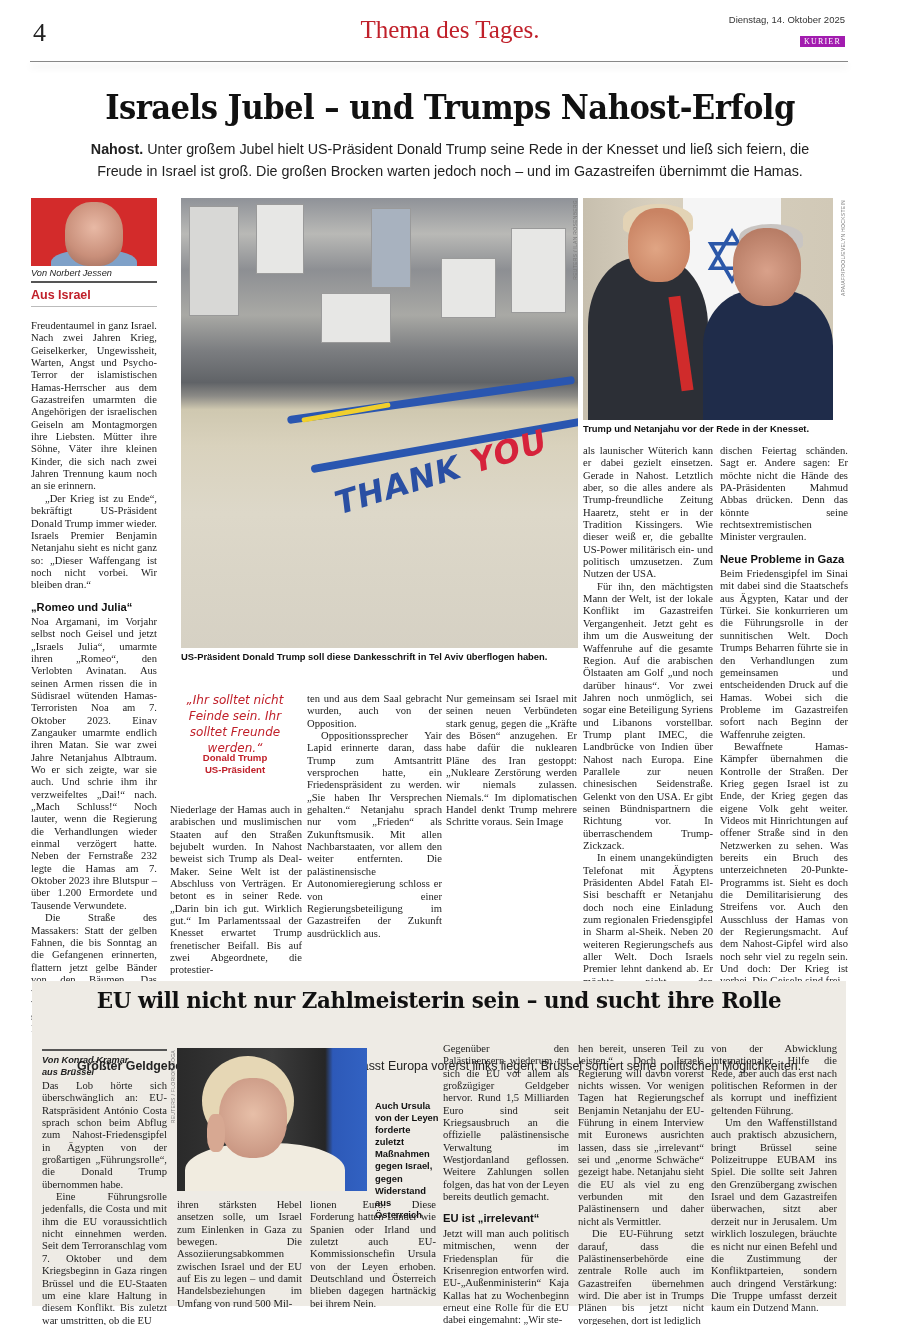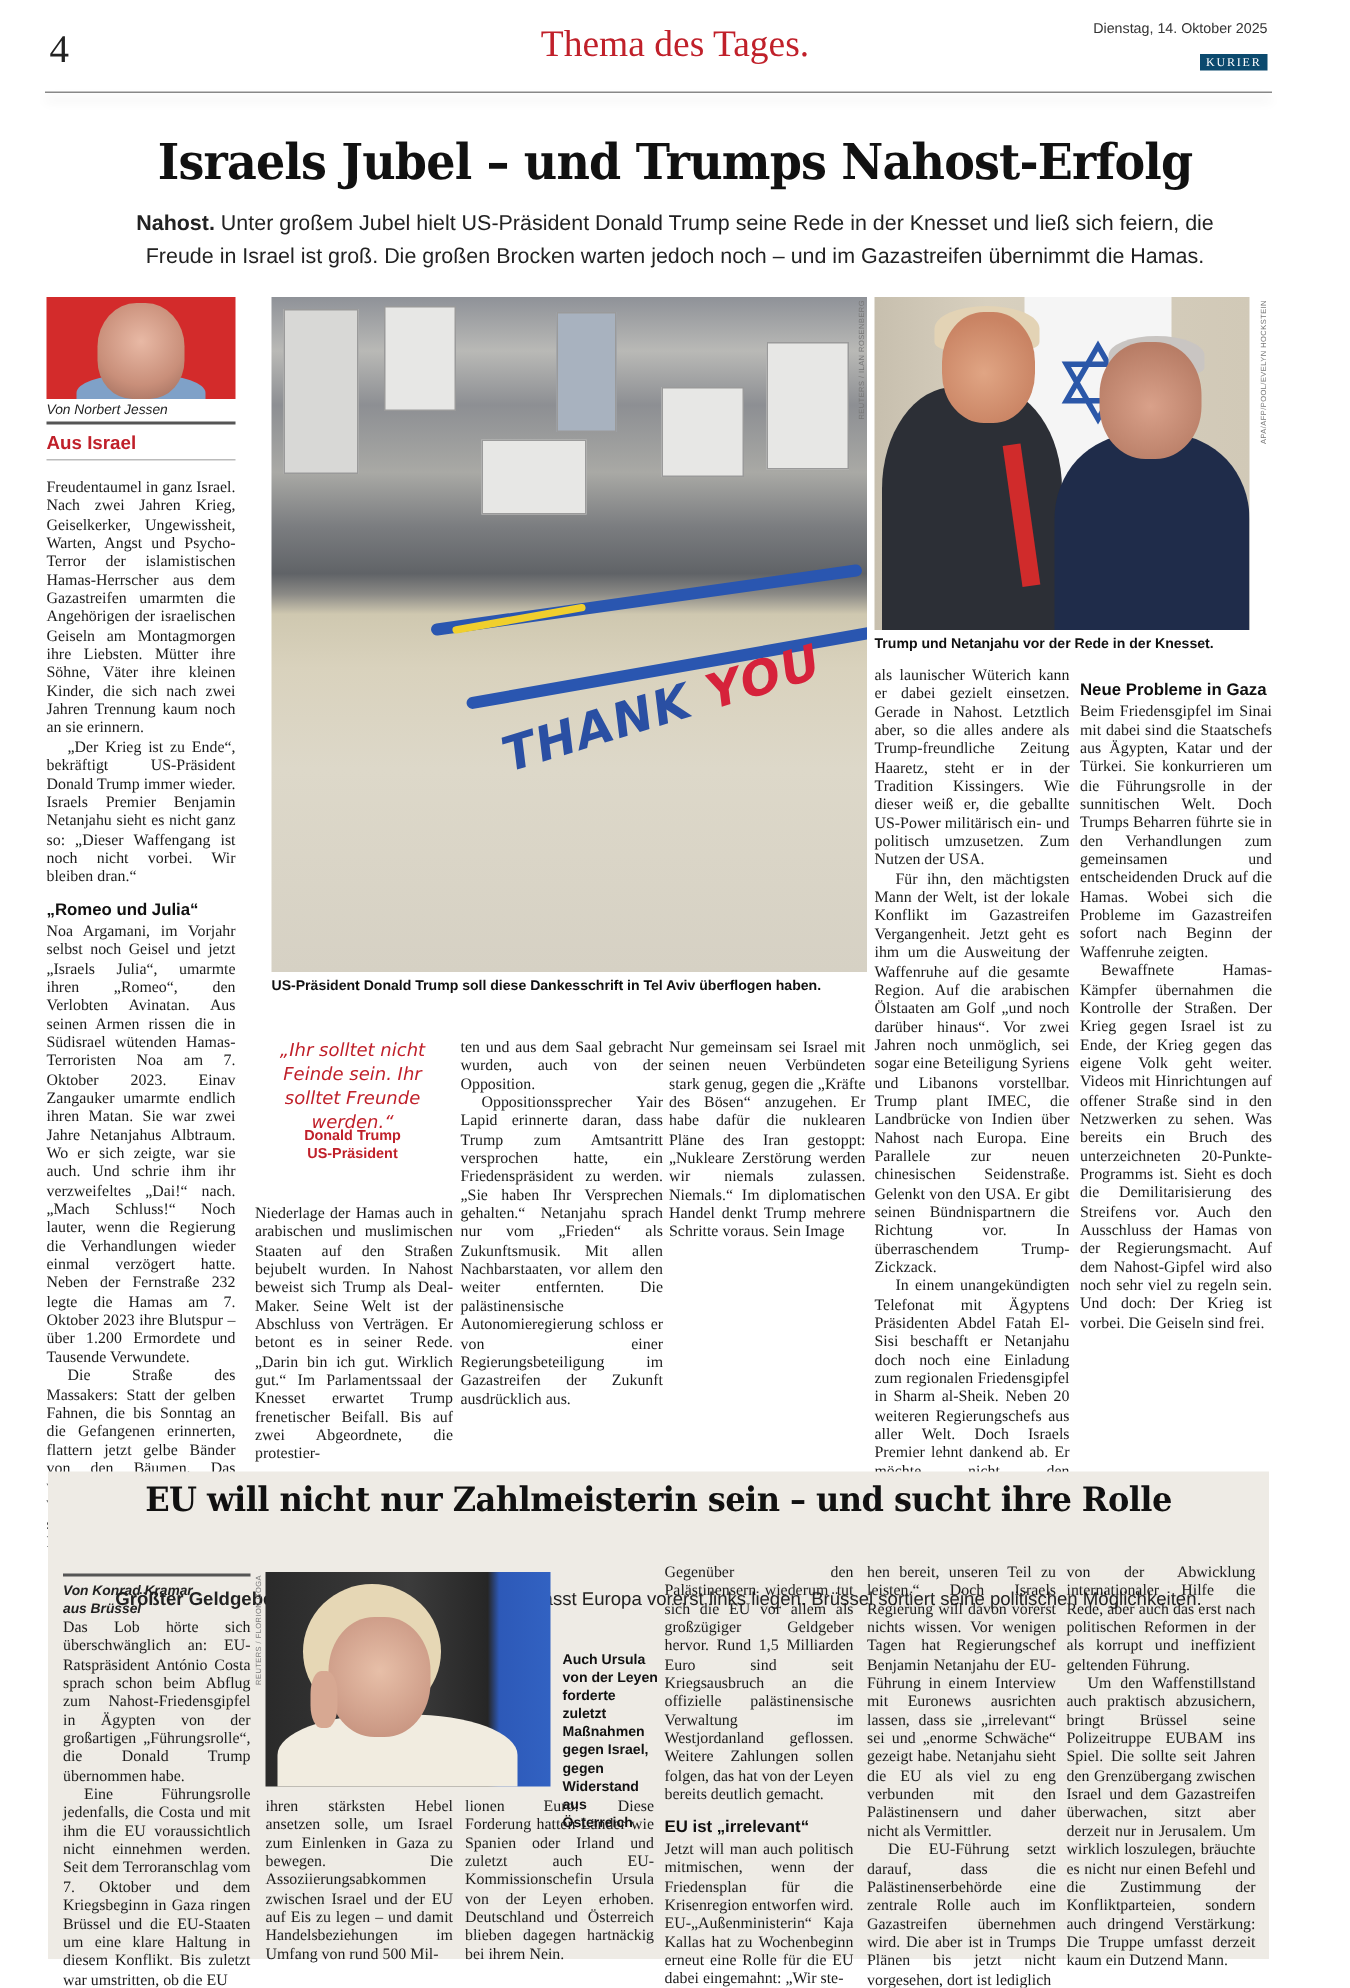--- a/index.html
+++ b/index.html
@@ -5,21 +5,21 @@
   * { box-sizing: border-box; margin: 0; padding: 0; }
   html, body { width: 900px; height: 1325px; background: #ffffff; overflow: hidden; }
   body { position: relative; font-family: "DejaVu Serif", serif; color: #1a1a1a; }
 
   .abs { position: absolute; }
 
   
   .page-num { left: 33px; top: 18px; font-family: "Liberation Serif", serif; font-size: 26px; color: #222; }
   .section-title { left: 0; width: 900px; top: 16px; text-align: center; font-family: "Liberation Serif", serif; font-size: 25px; color: #c0202a; }
   .date { right: 55px; top: 14px; font-family: "Liberation Sans", sans-serif; font-size: 9.5px; color: #333; text-align: right; }
-  .brand { right: 55px; top: 36px; background: #0c4a6e; color: #fff; font-family: "Liberation Serif", serif; font-size: 8px; letter-spacing: 1.2px; padding: 1px 4px; }
+  .brand { right: 55px; top: 36px; background: #a21caf; color: #fff; font-family: "Liberation Serif", serif; font-size: 8px; letter-spacing: 1.2px; padding: 1px 4px; }
   .header-rule { left: 30px; top: 61px; width: 818px; height: 1px; background: #888; box-shadow: 0 5px 7px rgba(0,0,0,0.18); }
 
   
   .headline { left: 0; width: 900px; top: 88px; text-align: center; font-family: "DejaVu Serif", serif; font-weight: bold; font-size: 33px; letter-spacing: -0.6px; color: #111; transform: scaleX(0.93); }
   .lede { left: 80px; width: 740px; top: 138px; text-align: center; font-family: "Liberation Sans", sans-serif; font-size: 14.3px; line-height: 22px; color: #222; }
   .lede b { font-weight: bold; }
 
   
   .col { font-family: "Liberation Serif", serif; font-size: 10.6px; line-height: 12.35px; text-align: justify; hyphens: manual; color: #1b1b1b; }
   .col p { text-indent: 0; }
@@ -150,20 +150,21 @@
   </div>
 <div class="abs col" id="m-col4" style="left:446px;top:693px;width:131px;">
     <p>Nur gemeinsam sei Israel mit seinen neuen Verbündeten stark genug, gegen die „Kräfte des Bösen“ anzugehen. Er habe dafür die nuklearen Pläne des Iran gestoppt: „Nukleare Zerstörung werden wir niemals zulassen. Niemals.“ Im diplomatischen Handel denkt Trump mehrere Schritte voraus. Sein Image</p>
   </div>
 <div class="abs col" id="m-col5" style="left:583px;top:445px;width:130px;">
     <p>als launischer Wüterich kann er dabei gezielt einsetzen. Gerade in Nahost. Letztlich aber, so die alles andere als Trump-freundliche Zeitung Haaretz, steht er in der Tradition Kissingers. Wie dieser weiß er, die geballte US-Power militärisch ein- und politisch umzusetzen. Zum Nutzen der USA.</p>
     <p>Für ihn, den mächtigsten Mann der Welt, ist der lokale Konflikt im Gazastreifen Vergangenheit. Jetzt geht es ihm um die Ausweitung der Waffenruhe auf die gesamte Region. Auf die arabischen Ölstaaten am Golf „und noch darüber hinaus“. Vor zwei Jahren noch unmöglich, sei sogar eine Beteiligung Syriens und Libanons vorstellbar. Trump plant IMEC, die Landbrücke von Indien über Nahost nach Europa. Eine Parallele zur neuen chinesischen Seidenstraße. Gelenkt von den USA. Er gibt seinen Bündnispartnern die Richtung vor. In überraschendem Trump-Zickzack.</p>
     <p>In einem unangekündigten Telefonat mit Ägyptens Präsidenten Abdel Fatah El-Sisi beschafft er Netanjahu doch noch eine Einladung zum regionalen Friedensgipfel in Sharm al-Sheik. Neben 20 weiteren Regierungschefs aus aller Welt. Doch Israels Premier lehnt dankend ab. Er möchte nicht den bevorstehenden jü-</p>
   </div>
 <div class="abs col" id="m-col6" style="left:720px;top:445px;width:128px;">
+    <p>dischen Feiertag schänden. Sagt er. Andere sagen: Er möchte nicht die Hände des PA-Präsidenten Mahmud Abbas drücken. Denn das könnte seine rechtsextremistischen Minister vergraulen.</p>
     <h4>Neue Probleme in Gaza</h4>
     <p>Beim Friedensgipfel im Sinai mit dabei sind die Staatschefs aus Ägypten, Katar und der Türkei. Sie konkurrieren um die Führungsrolle in der sunnitischen Welt. Doch Trumps Beharren führte sie in den Verhandlungen zum gemeinsamen und entscheidenden Druck auf die Hamas. Wobei sich die Probleme im Gazastreifen sofort nach Beginn der Waffenruhe zeigten.</p>
     <p>Bewaffnete Hamas-Kämpfer übernahmen die Kontrolle der Straßen. Der Krieg gegen Israel ist zu Ende, der Krieg gegen das eigene Volk geht weiter. Videos mit Hinrichtungen auf offener Straße sind in den Netzwerken zu sehen. Was bereits ein Bruch des unterzeichneten 20-Punkte-Programms ist. Sieht es doch die Demilitarisierung des Streifens vor. Auch den Ausschluss der Hamas von der Regierungsmacht. Auf dem Nahost-Gipfel wird also noch sehr viel zu regeln sein. Und doch: Der Krieg ist vorbei. Die Geiseln sind frei.</p>
   </div>
 
 <div class="abs eu-box"></div>
 <h2 class="abs eu-headline">EU will nicht nur Zahlmeisterin sein – und sucht ihre Rolle</h2>
 <div class="abs eu-lede"><b>Größter Geldgeber.</b><span> Der Trump’sche Friedensplan lässt Europa vorerst links liegen. Brüssel sortiert seine politischen Möglichkeiten.</span></div>
 
 <div class="abs rule-dark" style="left:42px;top:1049px;width:125px;"></div>

